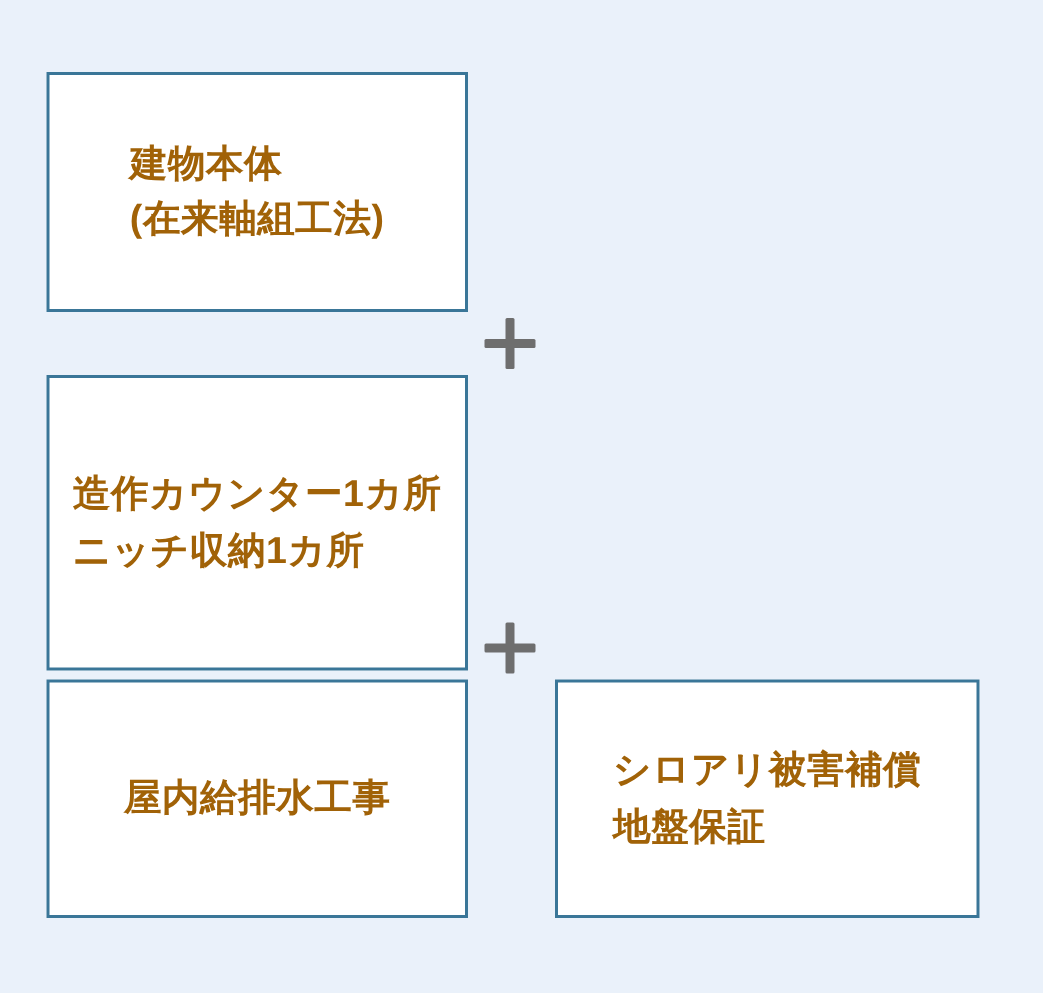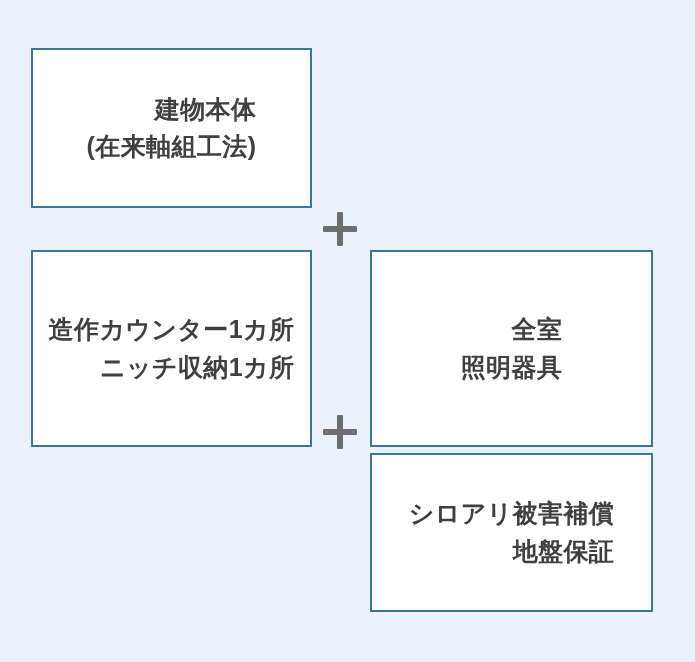--- a/index.html
+++ b/index.html
@@ -29,27 +29,27 @@
     background: #ffffff;
     border: 2px solid #3a7698;
     display: flex;
     align-items: center;
     justify-content: center;
     text-align: center;
   }
 
   .spec-box .box-text {
     display: block;
-    color: #404040;
+    color: #a16207;
     font-size: 25px;
     font-weight: 700;
     line-height: 1.50;
     letter-spacing: 0.4px;
     white-space: pre-line;
-    text-align: right;
+    text-align: left;
   }
 
   
   .col-left  { left: 31px;  width: 281px; }
   .col-right { left: 370px; width: 283px; }
 
   .row-1 { top: 48px;  height: 160px; }
   .row-2 { top: 250px; height: 197px; }
   .row-3 { top: 453px; height: 159px; }
 
@@ -96,26 +96,25 @@
   </div>
 
 
   <div class="plus-separator plus-1"></div>
 
   <div class="spec-box col-left row-2">
     <span class="box-text">造作カウンター1カ所
 ニッチ収納1カ所</span>
   </div>
 
-  <div class="spec-box col-right row-2">
-    <span class="box-text">全室
-照明器具</span>
-  </div>
 
   <div class="plus-separator plus-2"></div>
 
+  <div class="spec-box col-left row-3">
+    <span class="box-text">屋内給排水工事</span>
+  </div>
 
   <div class="spec-box col-right row-3">
     <span class="box-text">シロアリ被害補償
 地盤保証</span>
   </div>
 
 </div>
 
 </body></html>

